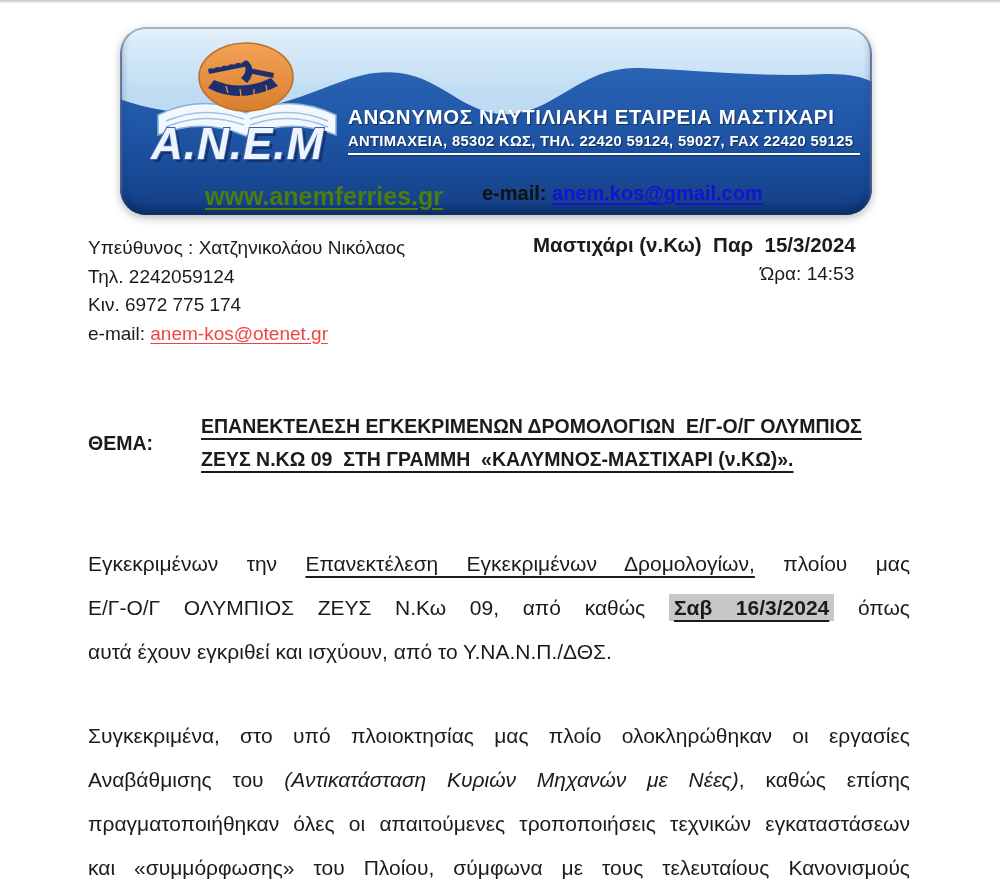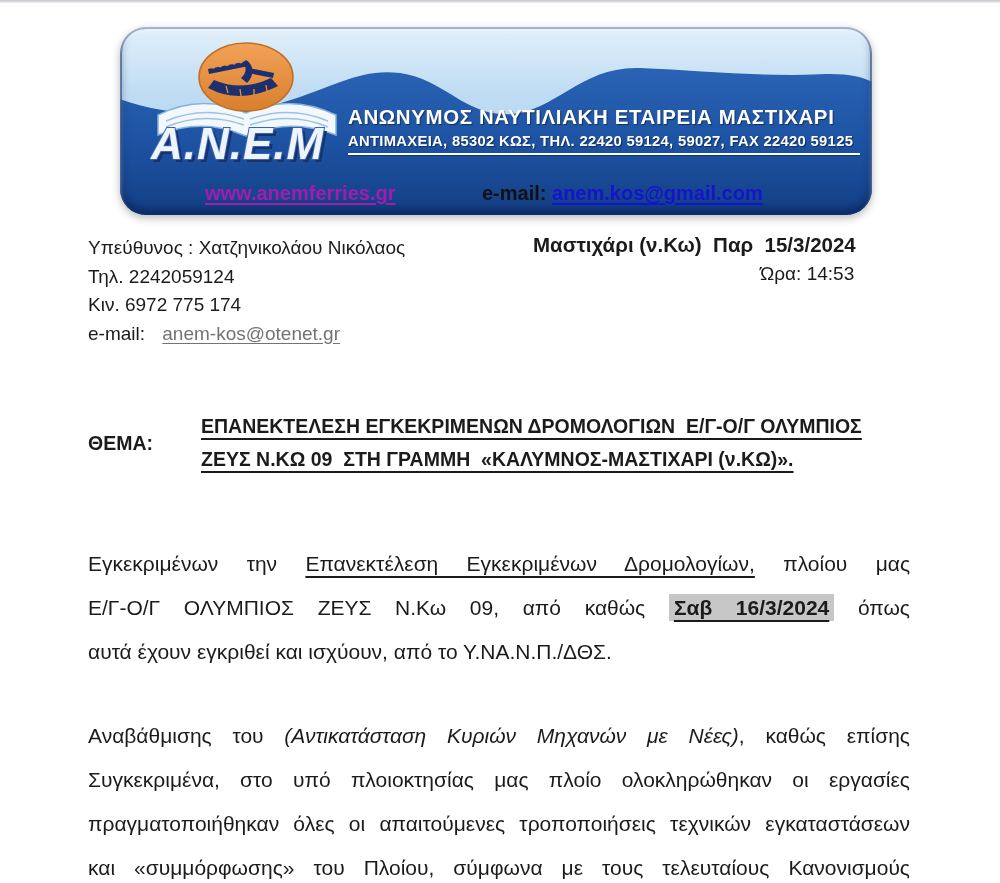--- a/index.html
+++ b/index.html
@@ -26,29 +26,29 @@
   .company-name{font-size:20.5px;font-weight:bold;letter-spacing:.6px;
     text-shadow:1px 1px 1px rgba(0,0,0,.45);white-space:pre;}
   .company-address{font-size:14.8px;font-weight:bold;letter-spacing:.3px;margin-top:4px;
     text-shadow:1px 1px 1px rgba(0,0,0,.45);white-space:pre;}
   .address-underline{height:2px;background:#ffffff;width:512px;margin-top:4px;
     box-shadow:0 1px 1px rgba(0,0,0,.35);}
 
   
   .links-row a{font-weight:bold;text-decoration:underline;text-underline-offset:3px;
     text-decoration-thickness:2px;}
-  .site-link{position:absolute;left:205px;top:182px;font-size:20px;color:#a21caf;}
+  .site-link{position:absolute;left:205px;top:182px;font-size:25px;color:#4d7c0f;}
   .email-wrap{position:absolute;left:482px;top:182px;font-size:20px;font-weight:bold;
     white-space:pre;}
   .email-label{color:#111111;}
   .email-link{color:#1413cf;}
 
   
   .contact{position:absolute;left:88px;top:234px;font-size:19px;line-height:28.5px;}
-  .contact .link{color:#737373;text-decoration:underline;text-underline-offset:3px;margin-left:12px;}
+  .contact .link{color:#ef4444;text-decoration:underline;text-underline-offset:3px;}
 
   
   .place-date{position:absolute;left:533px;top:233px;font-size:20.5px;font-weight:bold;
     white-space:pre;}
   .time{position:absolute;left:760px;top:263px;font-size:19px;}
 
   
   .subject{position:absolute;left:88px;top:410px;display:flex;gap:0;align-items:center;}
   .subject-label{font-size:19.5px;font-weight:bold;line-height:33px;white-space:pre;}
   .subject-line{font-size:19.5px;font-weight:bold;line-height:33px;white-space:pre;
@@ -148,18 +148,18 @@
       <div class="subject-line">ΖΕΥΣ Ν.ΚΩ 09  ΣΤΗ ΓΡΑΜΜΗ  «ΚΑΛΥΜΝΟΣ-ΜΑΣΤΙΧΑΡΙ (ν.ΚΩ)».</div>
     </div>
   </div>
 
   <div class="para" id="para1">
       <div class="pline"><span class="seg-r">Εγκεκριμένων την </span><span class="seg-u">Επανεκτέλεση Εγκεκριμένων Δρομολογίων,</span><span class="seg-r"> πλοίου μας</span></div>
       <div class="pline"><span class="seg-b">Ε/Γ-Ο/Γ ΟΛΥΜΠΙΟΣ ΖΕΥΣ Ν.Κω 09,</span><span class="seg-r"> από καθώς </span><span class="seg-hl">Σαβ 16/3/2024</span><span class="seg-r"> όπως</span></div>
       <div class="pline pline-last"><span class="seg-r">αυτά έχουν εγκριθεί και ισχύουν, από το Υ.ΝΑ.Ν.Π./ΔΘΣ.</span></div>
     </div>
   <div class="para" id="para2">
+      <div class="pline"><span class="seg-r">Συγκεκριμένα, στο υπό πλοιοκτησίας μας πλοίο ολοκληρώθηκαν οι εργασίες</span></div>
       <div class="pline"><span class="seg-r">Αναβάθμισης του </span><span class="seg-i">(Αντικατάσταση Κυριών Μηχανών με Νέες)</span><span class="seg-r">, καθώς επίσης</span></div>
-      <div class="pline"><span class="seg-r">Συγκεκριμένα, στο υπό πλοιοκτησίας μας πλοίο ολοκληρώθηκαν οι εργασίες</span></div>
       <div class="pline"><span class="seg-r">πραγματοποιήθηκαν όλες οι απαιτούμενες τροποποιήσεις τεχνικών εγκαταστάσεων</span></div>
       <div class="pline"><span class="seg-r">και «συμμόρφωσης» του Πλοίου, σύμφωνα με τους τελευταίους Κανονισμούς</span></div>
     </div>
 </div>
 
 </body></html>

